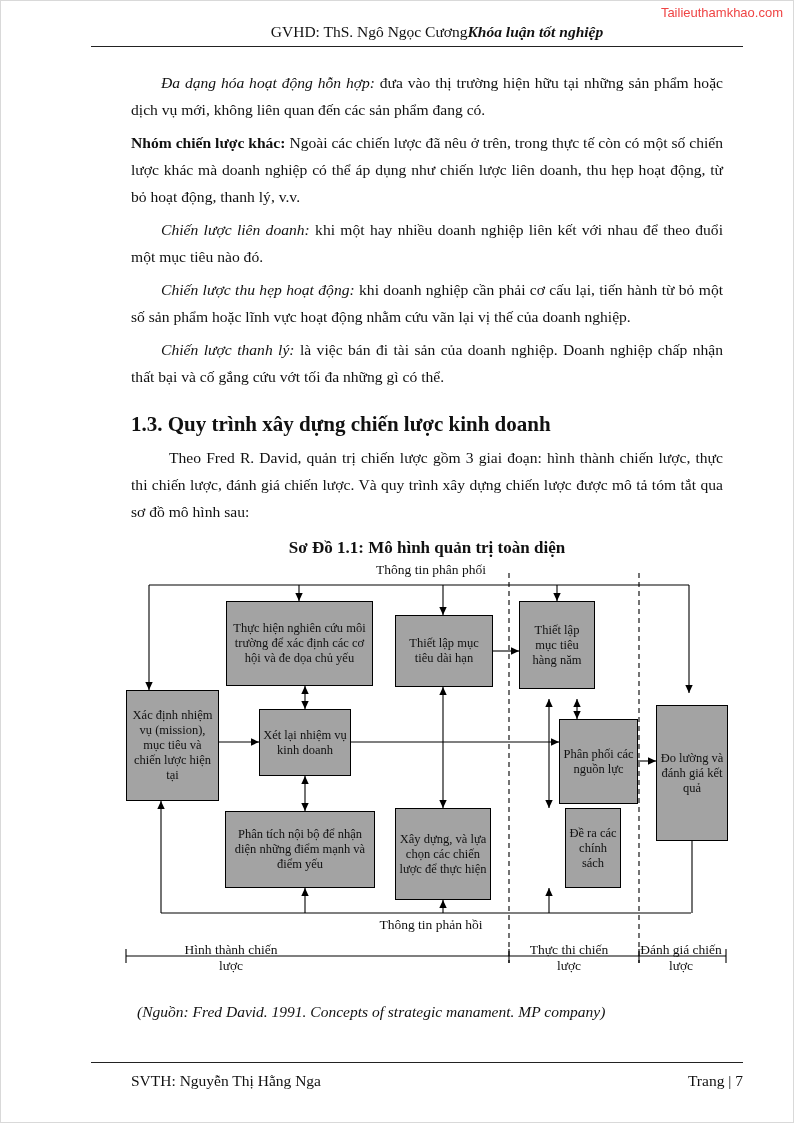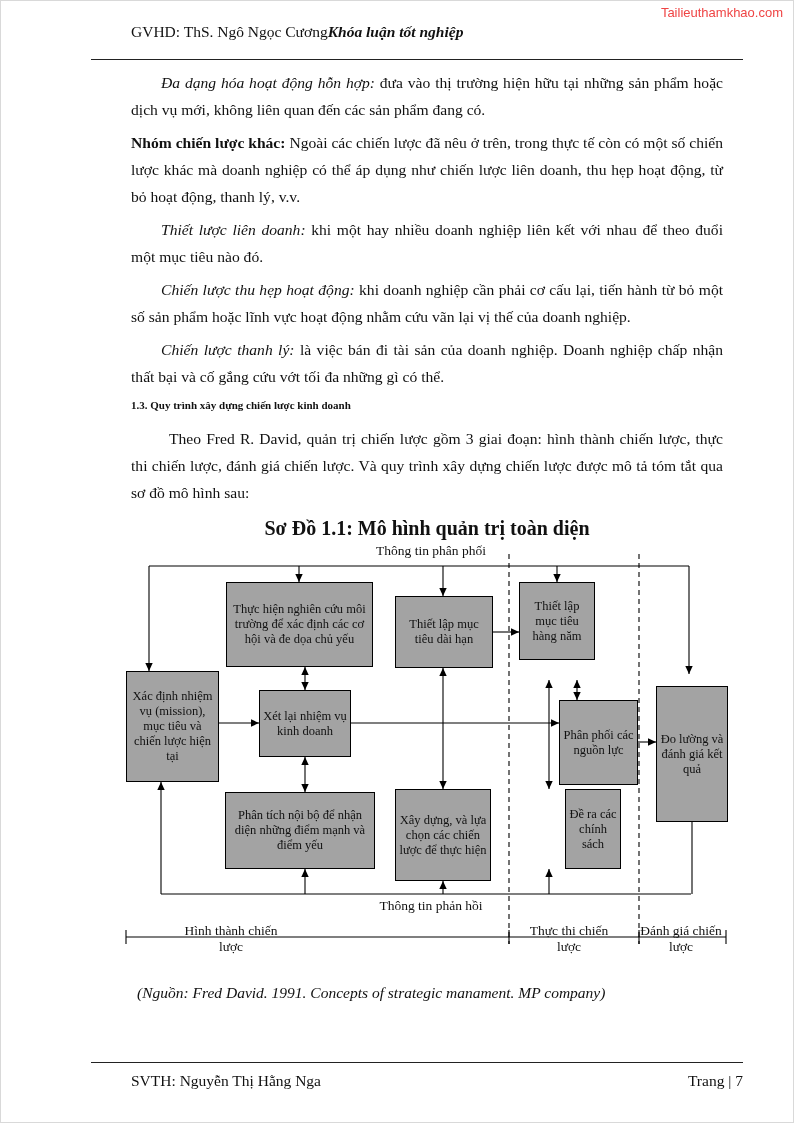--- a/index.html
+++ b/index.html
@@ -8,33 +8,33 @@
     width:794px; height:1123px; position:relative; background:#fff;
     font-family:"Liberation Serif", serif; color:#111;
     overflow:hidden; border:1px solid #d9d9d9;
   }
   .watermark {
     position:absolute; top:4px; right:10px;
     font-family:"Liberation Sans", sans-serif; font-size:13px; color:#ef4444;
   }
   .header {
     position:absolute; top:22px; left:90px; right:50px;
-    display:flex; justify-content:flex-start; align-items:flex-end;
-    padding-bottom:18px; border-bottom:1.6px solid #222; font-size:15.5px;
+    display:flex; justify-content:center; align-items:flex-end;
+    padding-bottom:5px; border-bottom:1.6px solid #222; font-size:15.5px;
   }
   .header .hleft { padding-left:40px; }
   .header .hright { font-weight:bold; font-style:italic; }
   .content { position:absolute; top:62px; left:130px; width:592px; font-size:15.6px; line-height:27px; }
   .para { text-align:justify; margin-top:6px; }
   .indent { text-indent:30px; }
   .indent-lg { text-indent:38px; }
   .lead-i { font-style:italic; }
   .lead-b { font-weight:bold; }
-  .sec-heading { font-weight:bold; font-size:11px; margin-top:2px; }
-  .diagram-title { text-align:center; font-weight:bold; margin-top:9px; font-size:20px; }
+  .sec-heading { font-weight:bold; font-size:21px; margin-top:21px; }
+  .diagram-title { text-align:center; font-weight:bold; margin-top:9px; font-size:17px; }
   .diagram {
     position:relative; width:620px; height:420px; margin:4px 0 0 -12px;
     font-size:12.5px; line-height:1.2;
   }
   .diagram svg { position:absolute; left:0; top:0; }
   .dbox {
     position:absolute; border:1.2px solid #000; background:#a3a3a3;
     display:flex; align-items:center; justify-content:center;
     text-align:center; padding:2px 3px;
   }
@@ -59,21 +59,21 @@
     <span class="hleft">GVHD: ThS. Ngô Ngọc Cương</span>
     <span class="hright">Khóa luận tốt nghiệp</span>
   </div>
 
   <div class="content">
 
     <p class="para indent"><span class="lead-i">Đa dạng hóa hoạt động hỗn hợp:</span><span> đưa vào thị trường hiện hữu tại những sản phẩm hoặc dịch vụ mới, không liên quan đến các sản phẩm đang có.</span></p>
 
     <p class="para"><span class="lead-b">Nhóm chiến lược khác:</span><span> Ngoài các chiến lược đã nêu ở trên, trong thực tế còn có một số chiến lược khác mà doanh nghiệp có thể áp dụng như chiến lược liên doanh, thu hẹp hoạt động, từ bỏ hoạt động, thanh lý, v.v.</span></p>
 
-    <p class="para indent"><span class="lead-i">Thiết lược liên doanh:</span><span> khi một hay nhiều doanh nghiệp liên kết với  nhau để theo đuổi một mục tiêu nào đó.</span></p>
+    <p class="para indent"><span class="lead-i">Chiến lược liên doanh:</span><span> khi một hay nhiều doanh nghiệp liên kết với  nhau để theo đuổi một mục tiêu nào đó.</span></p>
 
     <p class="para indent"><span class="lead-i">Chiến lược thu hẹp hoạt động:</span><span> khi doanh nghiệp cần phải cơ cấu lại, tiến hành từ bỏ một số sản phẩm hoặc lĩnh vực hoạt động nhằm cứu vãn lại vị thế của doanh nghiệp.</span></p>
 
     <p class="para indent"><span class="lead-i">Chiến lược thanh lý:</span><span> là việc bán đi tài sản của doanh nghiệp. Doanh nghiệp chấp nhận thất bại và cố gắng cứu vớt tối đa những gì có thể.</span></p>
 
     <h2 class="sec-heading">1.3. Quy trình xây dựng chiến lược kinh doanh</h2>
 
     <p class="para indent-lg">Theo Fred R. David,  quản trị chiến lược gồm 3 giai đoạn: hình thành chiến lược, thực thi chiến lược, đánh giá chiến lược. Và quy trình  xây dựng chiến lược được mô tả tóm tắt qua sơ đồ mô hình sau:</p>
 
     <div class="diagram-title">Sơ Đồ 1.1: Mô hình quản trị toàn diện</div>
@@ -124,21 +124,21 @@
       </svg>
 
       <div class="dlabel" style="left:242px; top:-3px; width:140px;">Thông tin phân phối</div>
 
       <div class="dbox" style="left:7px;   top:125px; width:93px;  height:111px;">Xác định nhiệm vụ (mission), mục tiêu và chiến lược hiện tại</div>
       <div class="dbox" style="left:107px; top:36px;  width:147px; height:85px;">Thực hiện nghiên cứu môi trường để xác định các cơ hội và đe dọa chủ yếu</div>
       <div class="dbox" style="left:140px; top:144px; width:92px;  height:67px;">Xét lại nhiệm vụ kinh doanh</div>
       <div class="dbox" style="left:106px; top:246px; width:150px; height:77px;">Phân tích nội bộ để nhận diện những điểm mạnh và điểm yếu</div>
       <div class="dbox" style="left:276px; top:50px;  width:98px;  height:72px;">Thiết lập mục tiêu dài hạn</div>
       <div class="dbox" style="left:276px; top:243px; width:96px;  height:92px;">Xây dựng, và lựa chọn  các chiến lược để thực hiện</div>
-      <div class="dbox" style="left:400px; top:36px;  width:76px;  height:78px;">Thiết lập mục tiêu hàng năm</div>
+      <div class="dbox" style="left:400px; top:36px;  width:76px;  height:88px;">Thiết lập mục tiêu hàng năm</div>
       <div class="dbox" style="left:440px; top:154px; width:79px;  height:85px;">Phân phối các nguồn lực</div>
       <div class="dbox" style="left:402px; top:243px; width:56px;  height:80px;margin-left:44px;">Đề ra các chính sách</div>
       <div class="dbox" style="left:537px; top:140px; width:72px;  height:136px;">Đo lường và đánh giá kết quả</div>
 
       <div class="dlabel" style="left:232px; top:352px; width:160px;">Thông tin phản hồi</div>
 
       <div class="phase-label" style="left:62px;">Hình thành chiến lược</div>
       <div class="phase-label" style="left:400px;">Thực thi chiến lược</div>
       <div class="phase-label" style="left:512px;">Đánh giá chiến lược</div>
     </div>

